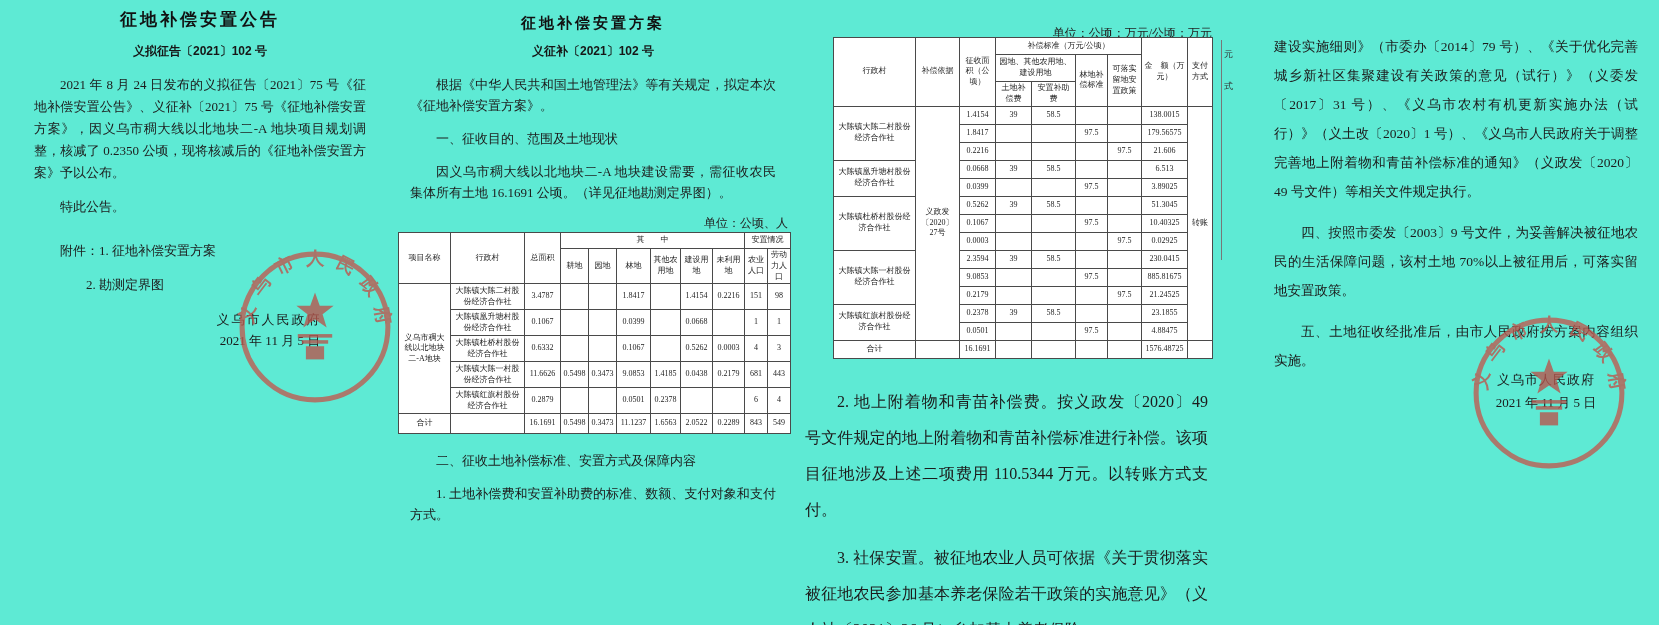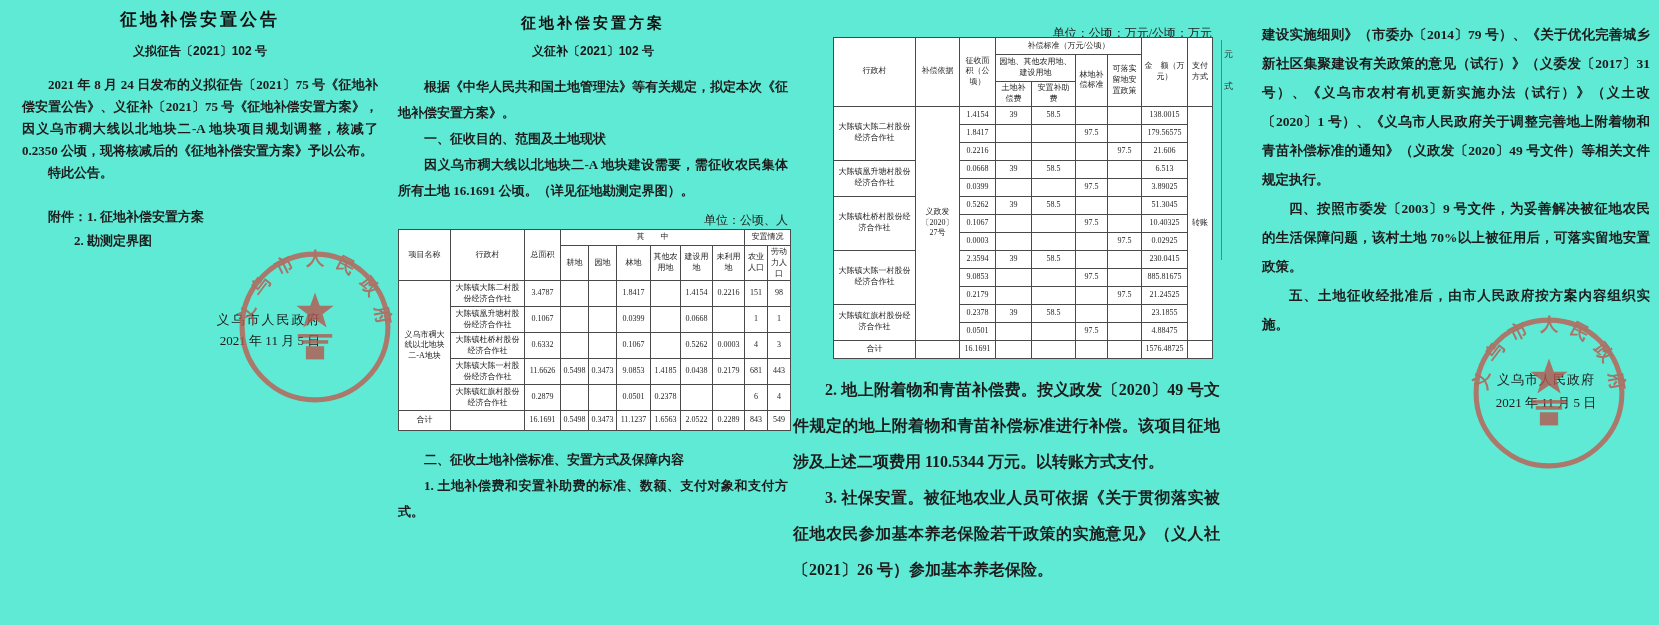--- a/index.html
+++ b/index.html
@@ -9,23 +9,23 @@
 
   .page{position:absolute;}
   .p1{left:22px;top:8px;width:356px;}
   .p2{left:398px;top:14px;width:390px;}
   .p4{left:1262px;top:20px;width:388px;}
 
   h1.doc-title{margin:0 0 12px 0;text-align:center;font-size:17px;font-weight:bold;
      font-family:"Liberation Sans","DejaVu Sans",sans-serif;letter-spacing:3px;color:#111;}
   .docno{text-align:center;font-size:12px;font-weight:bold;
      font-family:"Liberation Sans","DejaVu Sans",sans-serif;margin:0 0 14px 0;color:#161616;}
-  p{margin:0;text-align:justify;font-weight:bold;}
+  p{margin:12px;text-align:justify;}
   .b1 p{font-size:13px;line-height:22px;}
-  .b2 p{font-size:13px;line-height:26px;}
+  .b2 p{font-size:13px;line-height:21px;}
   .ind{text-indent:2em;}
   .att{margin-top:22px;}
   .att2{padding-left:52px;margin-top:2px;}
   .hd{font-size:13px;line-height:22px;text-indent:2em;}
 
   .unit-line{font-size:12px;text-align:right;color:#222;}
   .tbl-wrap{width:100%;}
   table{border-collapse:collapse;table-layout:fixed;width:100%;background:#fff;}
   th,td{border:1px solid #4a4a4a;font-weight:normal;text-align:center;vertical-align:middle;
         padding:1px 2px;overflow:hidden;line-height:1.35;}

